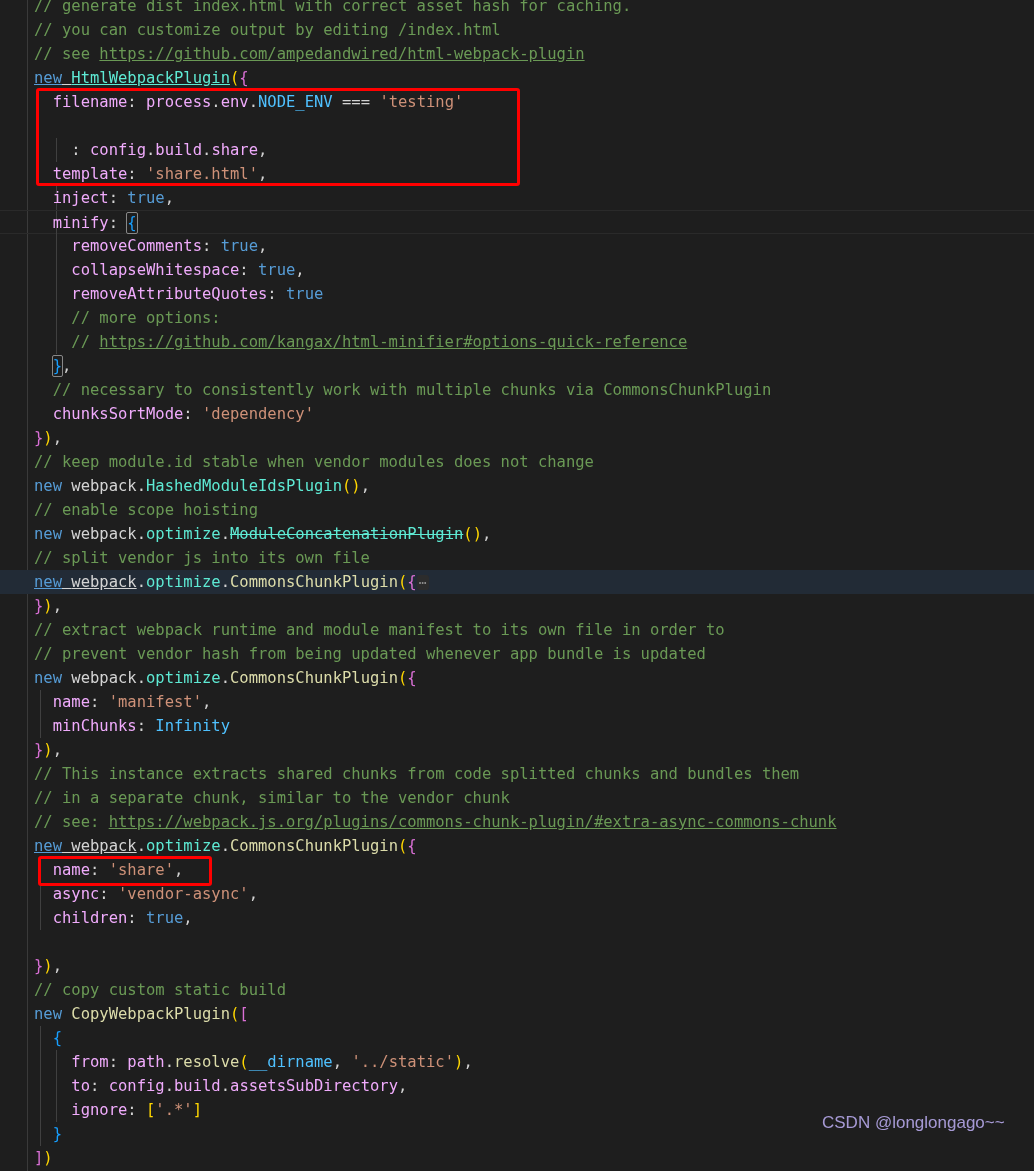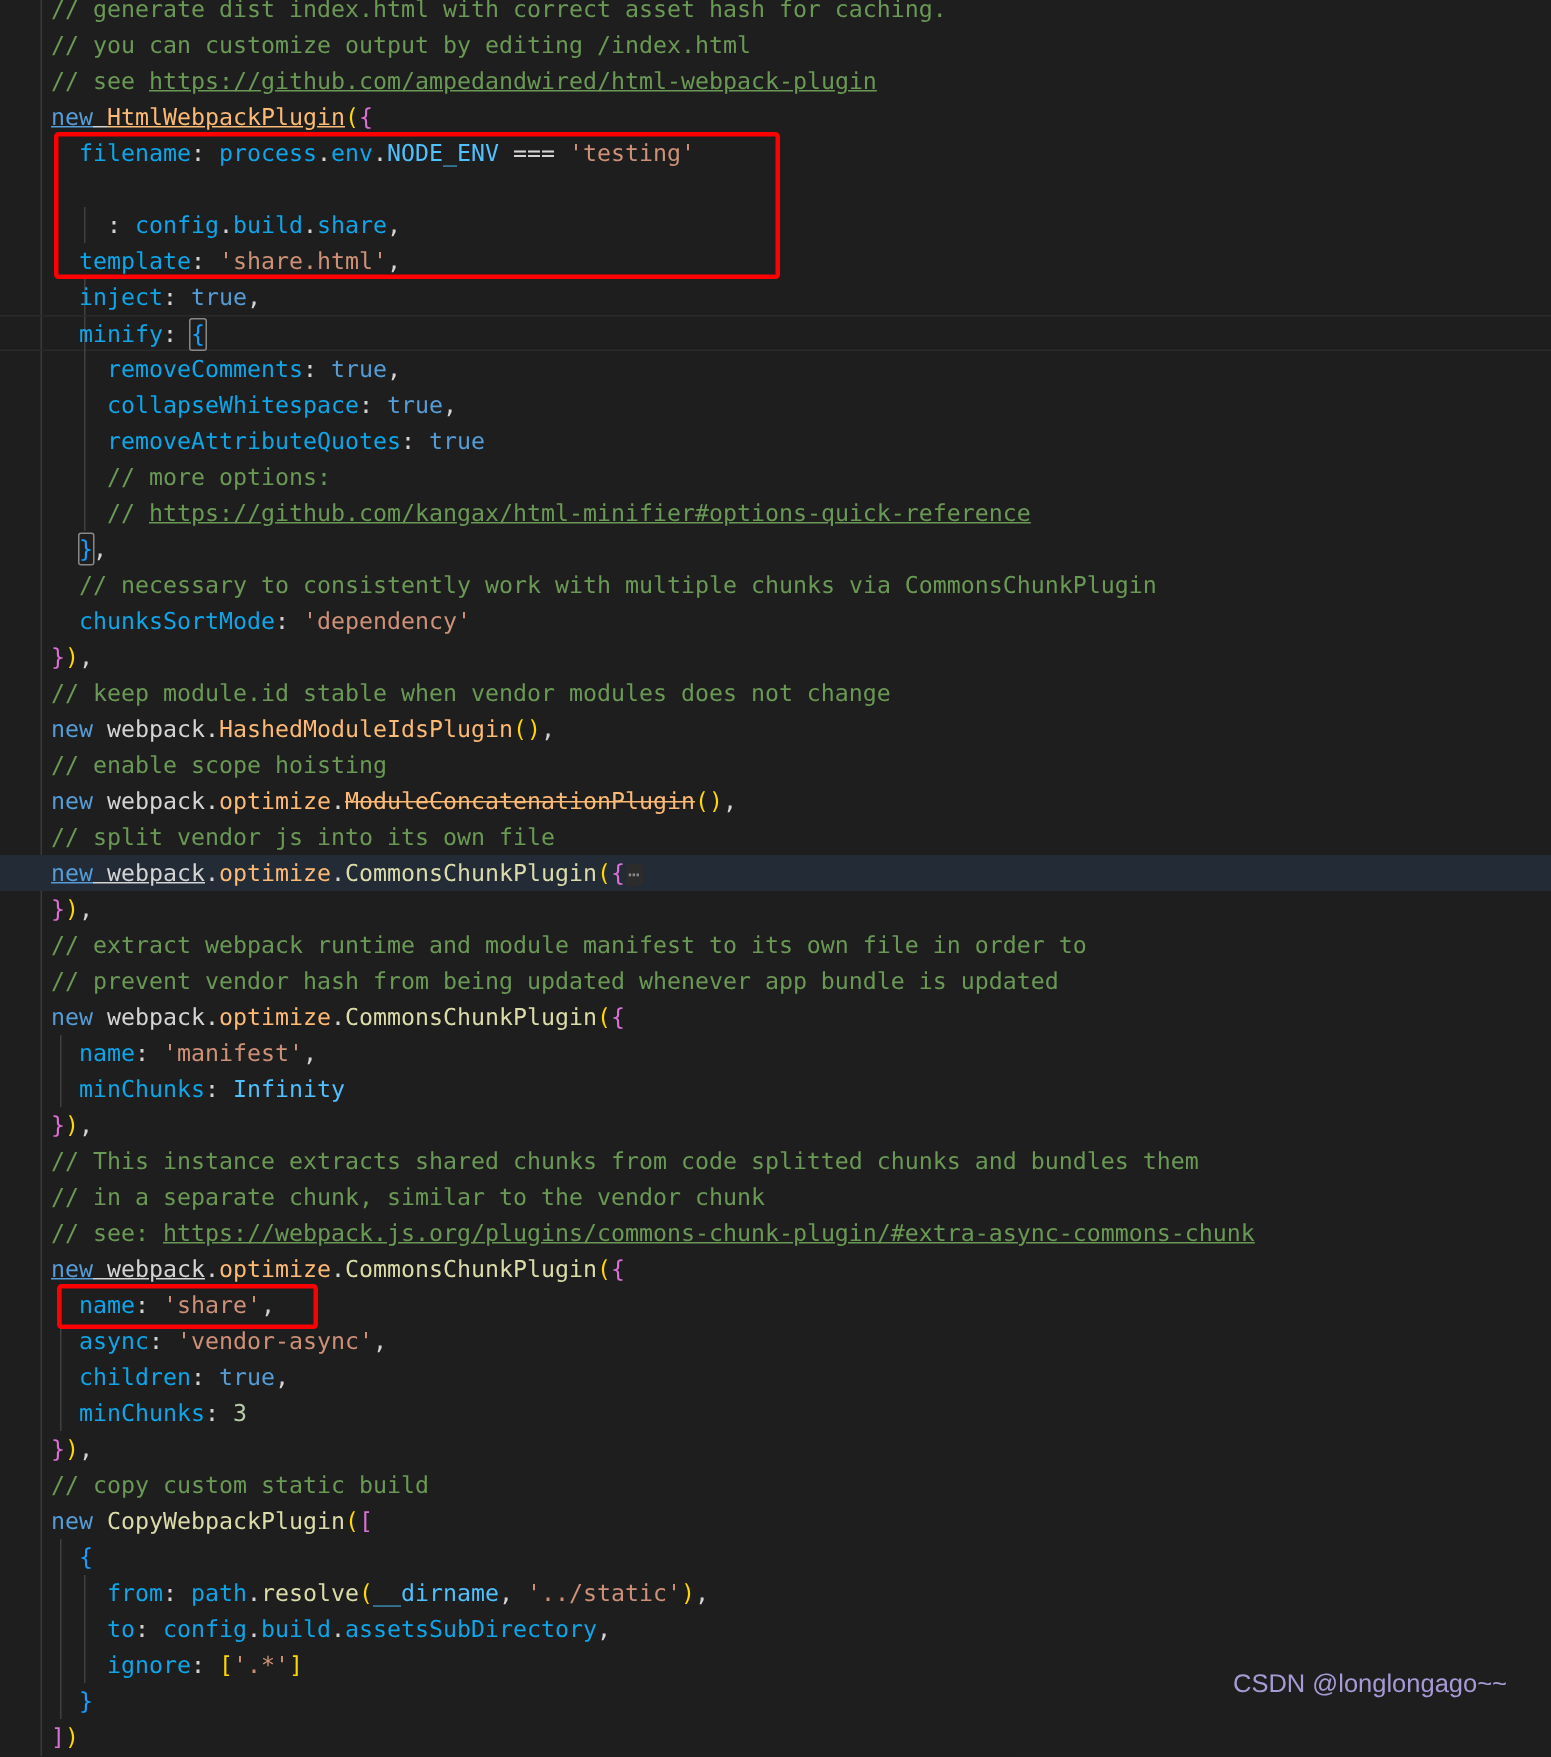--- a/index.html
+++ b/index.html
@@ -64,23 +64,23 @@
     width: 1px;
     height: 24px;
     background: #404040;
   }
 
   
   .c   { color: #6a9955; }                 
   .c a, .lnk { color: #6a9955; text-decoration: underline; }
   .kw  { color: #569cd6; }                 
   .kwu { color: #569cd6; text-decoration: underline; }
-  .cls { color: #fdba74; text-align: center; }                 
+  .cls { color: #5eead4; text-align: center; }                 
   .fn  { color: #dcdcaa; }                 
-  .var { color: #0ea5e9; text-align: center; }                 
+  .var { color: #f0abfc; text-align: center; }                 
   .cst { color: #4fc1ff; }                 
   .str { color: #ce9178; }                 
   .num { color: #b5cea8; }                 
   .op  { color: #d4d4d4; }                 
   .pr1 { color: #ffd700; }                 
   .pr2 { color: #da70d6; }                 
   .pr3 { color: #179fff; }                 
   .plain { color: #d4d4d4; }
   .depr { text-decoration: line-through; } 
 
@@ -287,24 +287,20 @@
   <div class="line" style="top:882px">
     <div class="iguide" style="left:40px"></div>
     <span class="txt">  <span class="var">async</span><span class="op">:</span> <span class="str">'vendor-async'</span><span class="op">,</span></span>
   </div>
 
   <div class="line" style="top:906px">
     <div class="iguide" style="left:40px"></div>
     <span class="txt">  <span class="var">children</span><span class="op">:</span> <span class="kw">true</span><span class="op">,</span></span>
   </div>
 
-  <div class="line" style="top:930px">
-    <div class="iguide" style="left:40px"></div>
-    <span class="txt">  <span class="var">minChunks</span><span class="op">:</span> <span class="num">3</span></span>
-  </div>
 
   <div class="line" style="top:954px">
     <span class="txt"><span class="pr2">}</span><span class="pr1">)</span><span class="op">,</span></span>
   </div>
 
   <div class="line" style="top:978px">
     <span class="txt"><span class="c">// copy custom static build</span></span>
   </div>
 
   <div class="line" style="top:1002px">

